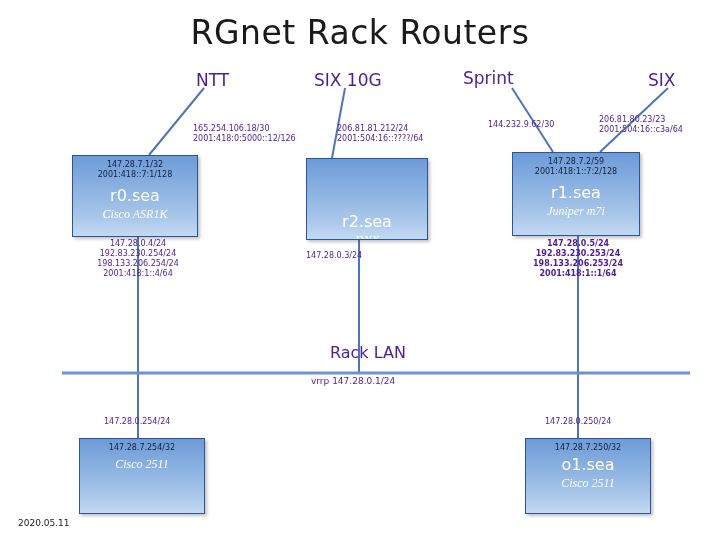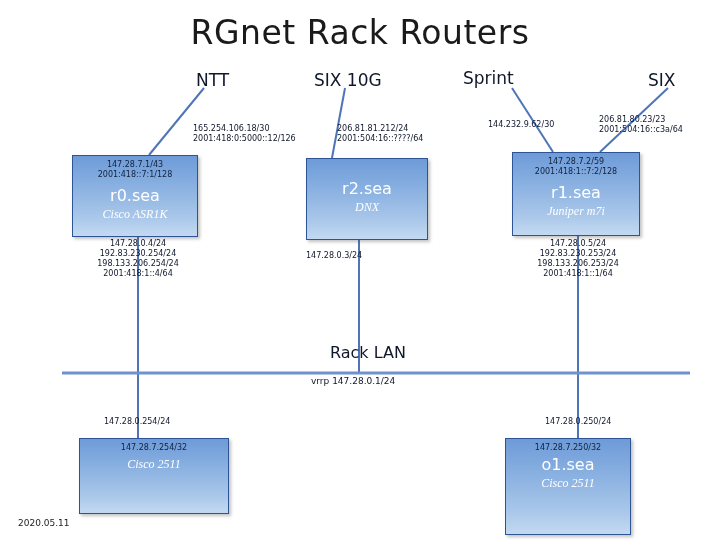--- a/index.html
+++ b/index.html
@@ -76,21 +76,21 @@
   .node .namewrap {
     padding-top: 2px;
   }
   .node.tall .namewrap {
     padding-top: 6px;
   }
 
   
   .lbl {
     position: absolute;
-    color: #0f172a;
+    color: #4c1d95;
     white-space: nowrap;
     font-family: "DejaVu Sans", sans-serif;
   }
   .uplink-name {
     font-size: 17px;
   }
   .addr {
     font-size: 8px;
     line-height: 10px;
   }
@@ -153,72 +153,72 @@
   </div>
   <div class="lbl addr" style="left:488px; top:120px;">
     <div>144.232.9.62/30</div>
   </div>
   <div class="lbl addr" style="left:599px; top:115px;">
     <div>206.81.80.23/23</div>
     <div>2001:504:16::c3a/64</div>
   </div>
 
   <div class="node tall" style="left:72px; top:155px; width:126px; height:82px;">
-    <div class="ipline iphead">147.28.7.1/43</div>
+    <div class="ipline iphead">147.28.7.1/32</div>
     <div class="ipline">2001:418::7:1/128</div>
     <div class="namewrap">
       <div class="nname">r0.sea</div>
       <div class="nmodel">Cisco ASR1K</div>
     </div>
   </div>
   <div class="lbl addr addr-c" style="left:78px; top:239px; width:120px;">
     <div>147.28.0.4/24</div>
     <div>192.83.230.254/24</div>
     <div>198.133.206.254/24</div>
     <div>2001:418:1::4/64</div>
   </div>
 
   <div class="node tall" style="left:306px; top:158px; width:122px; height:82px;">
-    <div class="namewrap" style="padding-top:20px;">
+    <div class="namewrap" style="padding-top:34px;margin-top:19px;">
       <div class="nname">r2.sea</div>
       <div class="nmodel">DNX</div>
     </div>
   </div>
   <div class="lbl addr" style="left:306px; top:251px;">
     <div>147.28.0.3/24</div>
   </div>
 
   <div class="node tall" style="left:512px; top:152px; width:128px; height:84px;">
     <div class="ipline iphead">147.28.7.2/59</div>
     <div class="ipline">2001:418:1::7:2/128</div>
     <div class="namewrap">
       <div class="nname">r1.sea</div>
       <div class="nmodel">Juniper m7i</div>
     </div>
   </div>
-  <div class="lbl addr addr-c" style="left:518px; top:239px; width:120px;">
+  <div class="lbl addr addr-c" style="left:518px; top:239px; width:120px;font-weight:bold;">
     <div>147.28.0.5/24</div>
     <div>192.83.230.253/24</div>
     <div>198.133.206.253/24</div>
     <div>2001:418:1::1/64</div>
   </div>
 
   <div class="lbl racklan" style="left:330px; top:343px;">Rack LAN</div>
   <div class="lbl vrrp" style="left:311px; top:376px;">vrrp 147.28.0.1/24</div>
 
   <div class="lbl addr" style="left:104px; top:417px;">147.28.0.254/24</div>
-  <div class="node" style="left:79px; top:438px; width:150px; height:76px;">
+  <div class="node" style="left:79px; top:438px; width:126px; height:76px;">
     <div class="ipline iphead">147.28.7.254/32</div>
     <div class="namewrap">
       <div class="nmodel">Cisco 2511</div>
     </div>
   </div>
 
   <div class="lbl addr" style="left:545px; top:417px;">147.28.0.250/24</div>
-  <div class="node" style="left:505px; top:438px; width:126px; height:97px;">
+  <div class="node" style="left:525px; top:438px; width:126px; height:76px;">
     <div class="ipline iphead">147.28.7.250/32</div>
     <div class="namewrap">
       <div class="nname">o1.sea</div>
       <div class="nmodel">Cisco 2511</div>
     </div>
   </div>
 
   <div class="lbl datestamp" style="left:18px; top:518px;">2020.05.11</div>
 
 </div>

